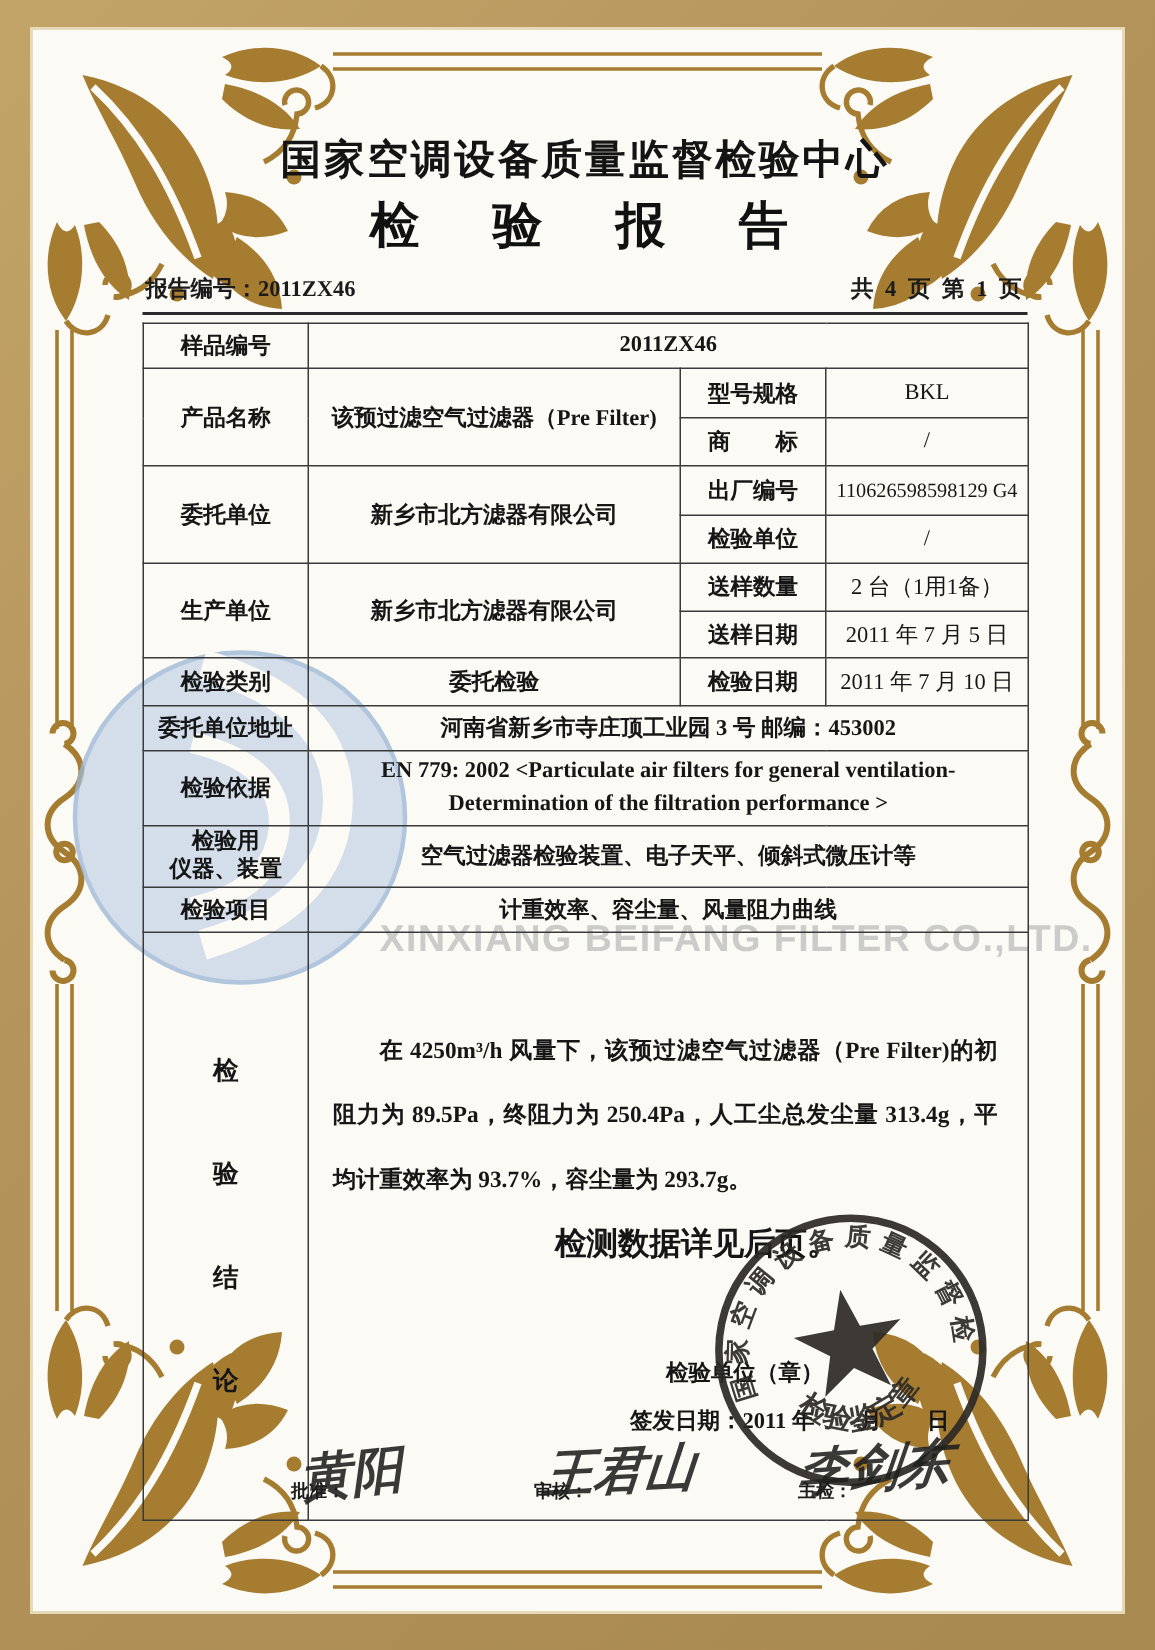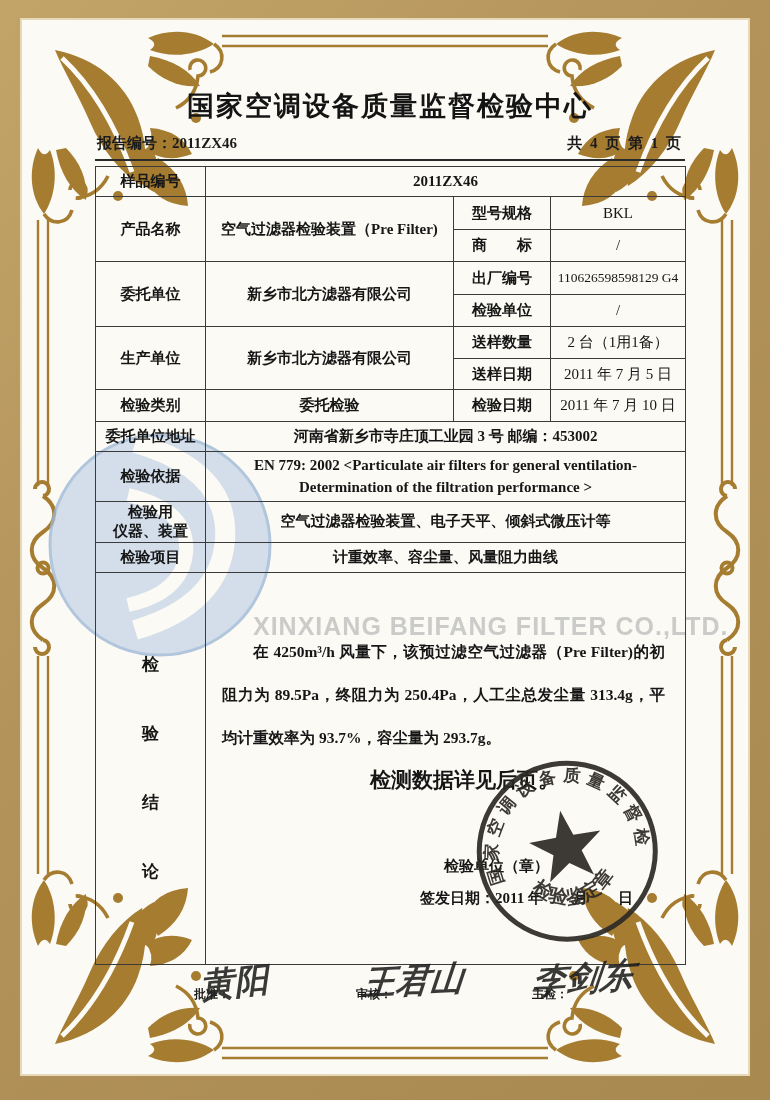--- a/index.html
+++ b/index.html
@@ -123,41 +123,42 @@
   <svg class="wm wm-logo" width="240" height="240" viewBox="0 0 240 240">
     <circle cx="120" cy="120" r="110" fill="#c9d7e8"></circle>
     <circle cx="120" cy="120" r="110" fill="none" stroke="#9db8d6" stroke-width="3"></circle>
     <path d="M95,18 Q190,45 185,115 Q180,180 95,205" fill="none" stroke="#fbfaf4" stroke-width="20"></path>
     <path d="M88,70 Q150,85 146,128 Q142,168 88,180" fill="none" stroke="#fbfaf4" stroke-width="14"></path>
   </svg>
   <div class="wm wm-en">XINXIANG BEIFANG FILTER CO.,LTD.</div>
 
   <div class="content">
     <div class="org-title">国家空调设备质量监督检验中心</div>
+    <div class="report-title">检　验　报　告</div>
 
     <div class="meta-row">
       <span class="meta-left">报告编号：2011ZX46</span>
       <span class="meta-right">共 4 页 第 1 页</span>
     </div>
 
     <table class="rep">
       <colgroup>
           <col style="width:110px">
           <col style="width:248px">
           <col style="width:97px">
           <col style="width:135px">
         </colgroup>
       <tbody>
           <tr class="h30">
         <td class="lbl">样品编号</td>
         <td colspan="3" class="left-val">2011ZX46</td>
       </tr>
       <tr class="h33">
         <td class="lbl" rowspan="2">产品名称</td>
-        <td rowspan="2" class="bold-val">空气过滤器检验装置（Pre Filter)</td>
+        <td rowspan="2" class="bold-val">该预过滤空气过滤器（Pre Filter)</td>
         <td class="lbl">型号规格</td>
         <td>BKL</td>
       </tr>
       <tr class="h32">
         <td class="lbl">商　　标</td>
         <td>/</td>
       </tr>
       <tr class="h33">
         <td class="lbl" rowspan="2">委托单位</td>
         <td rowspan="2" class="bold-val">新乡市北方滤器有限公司</td>

